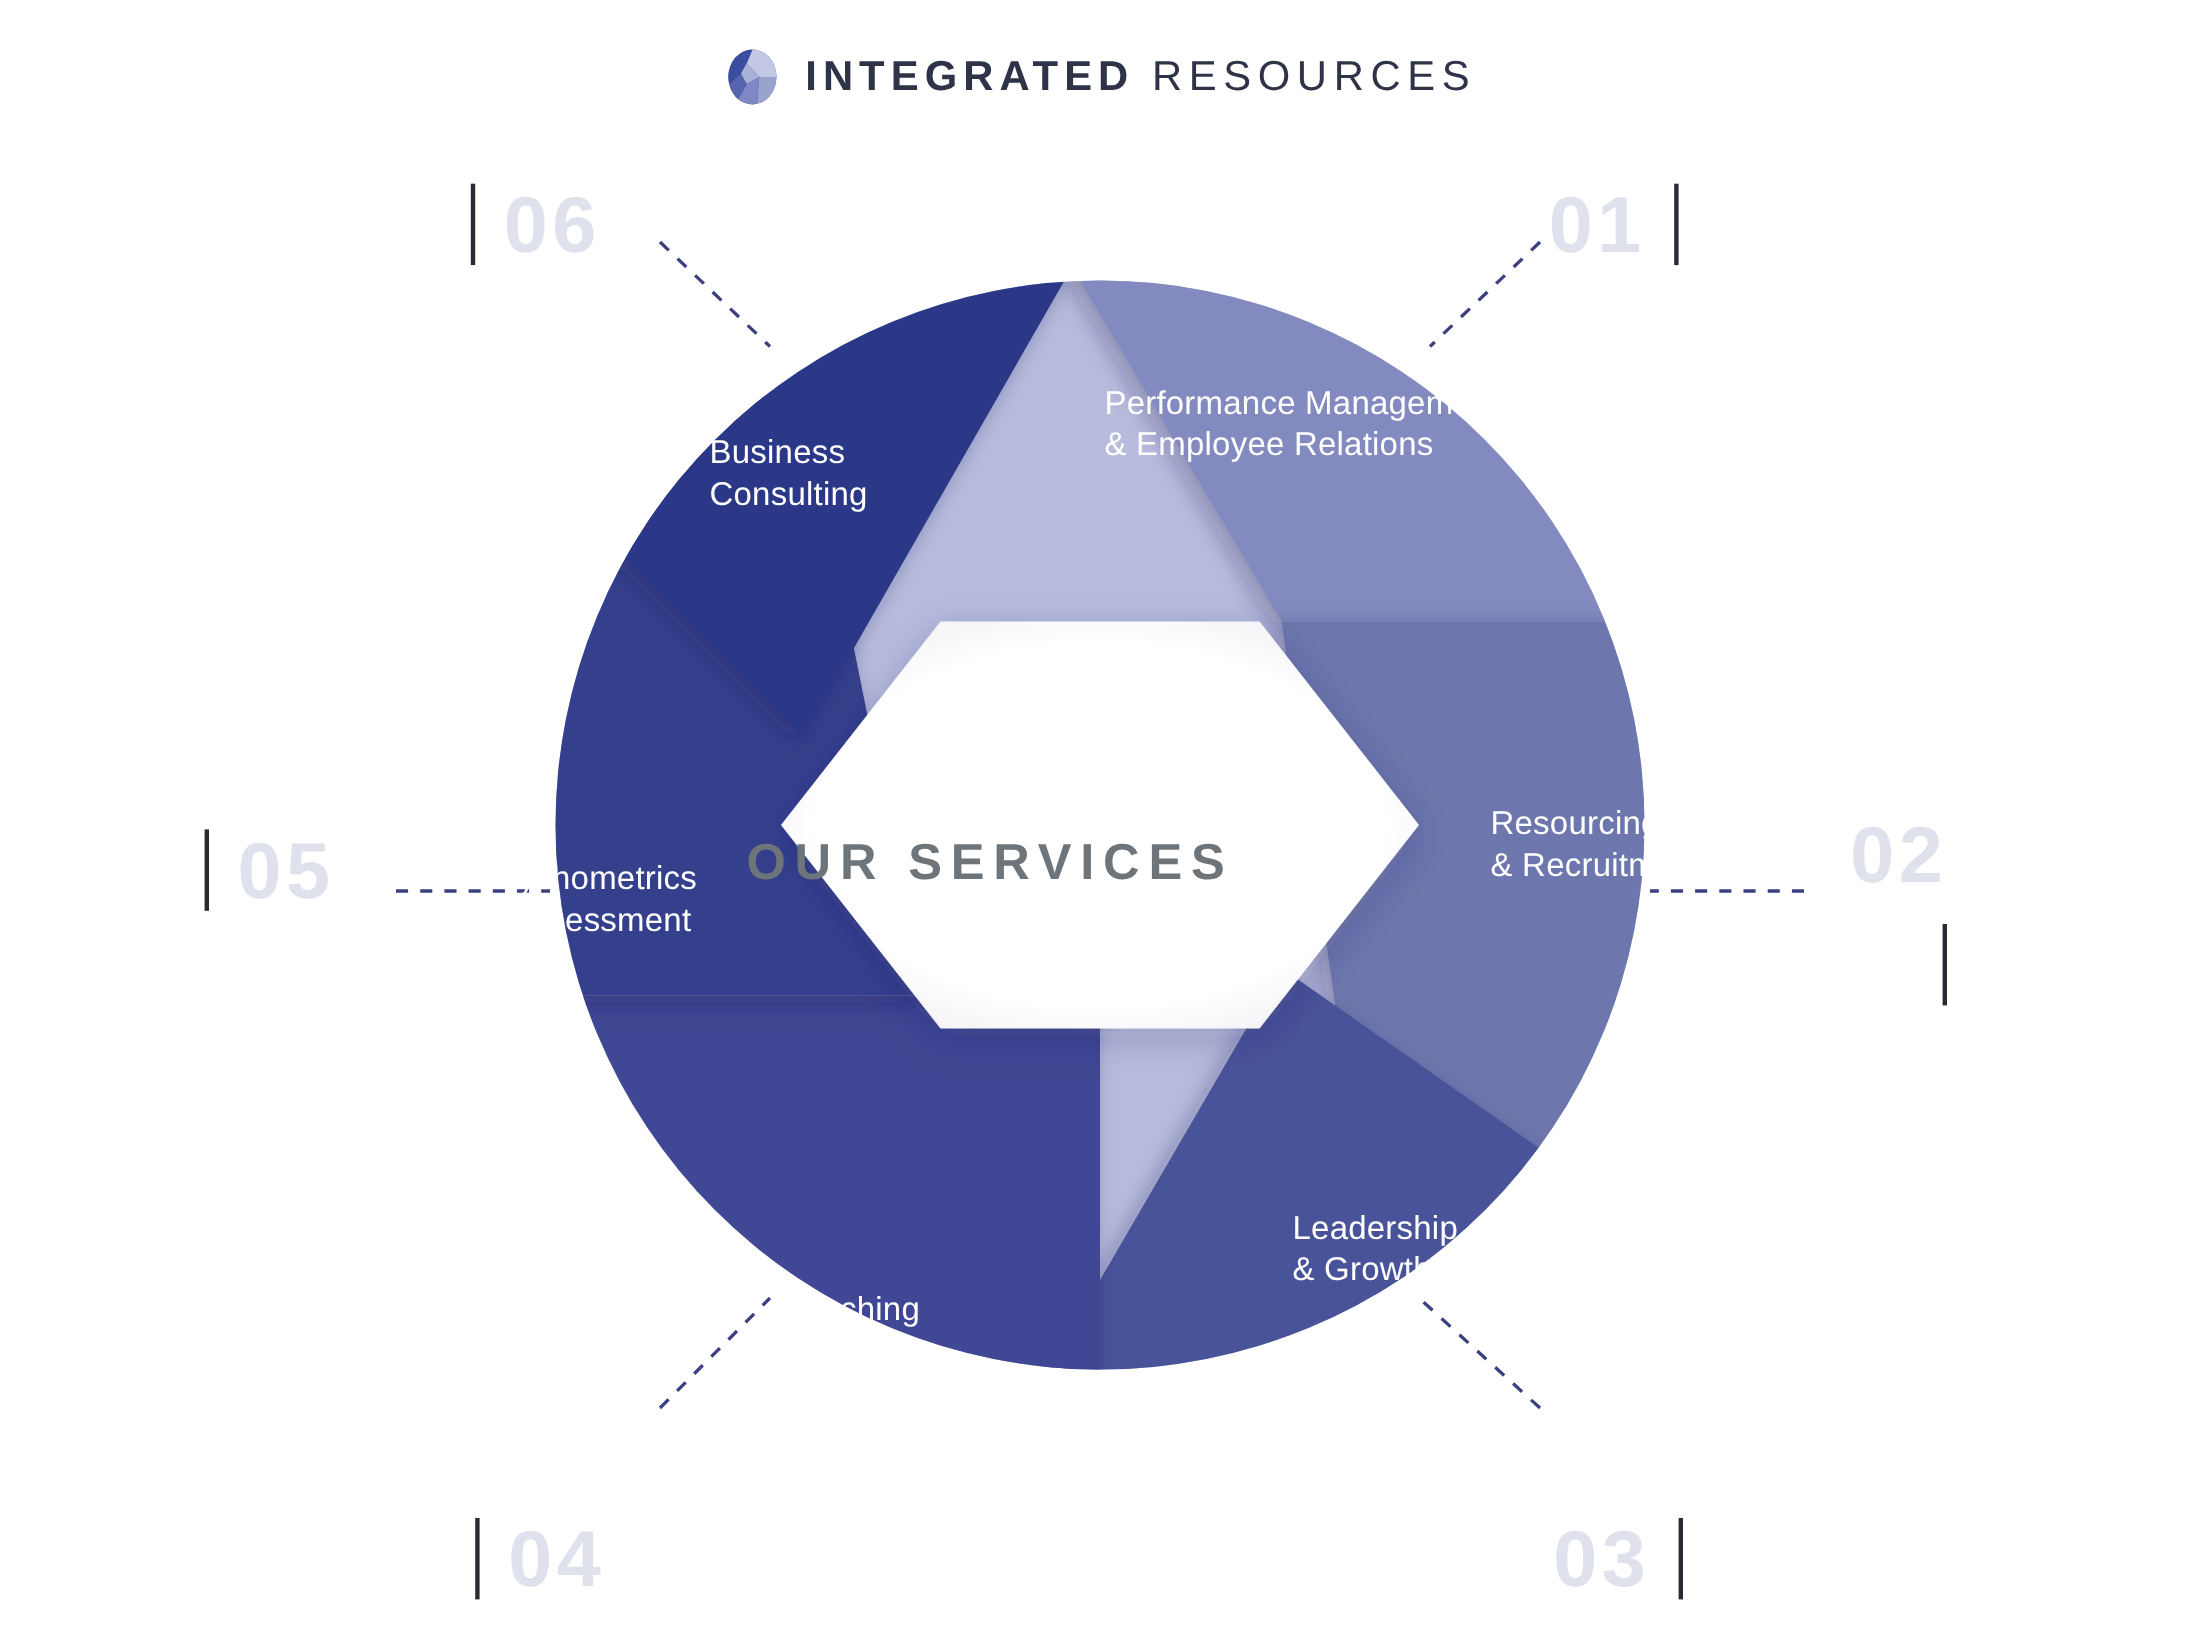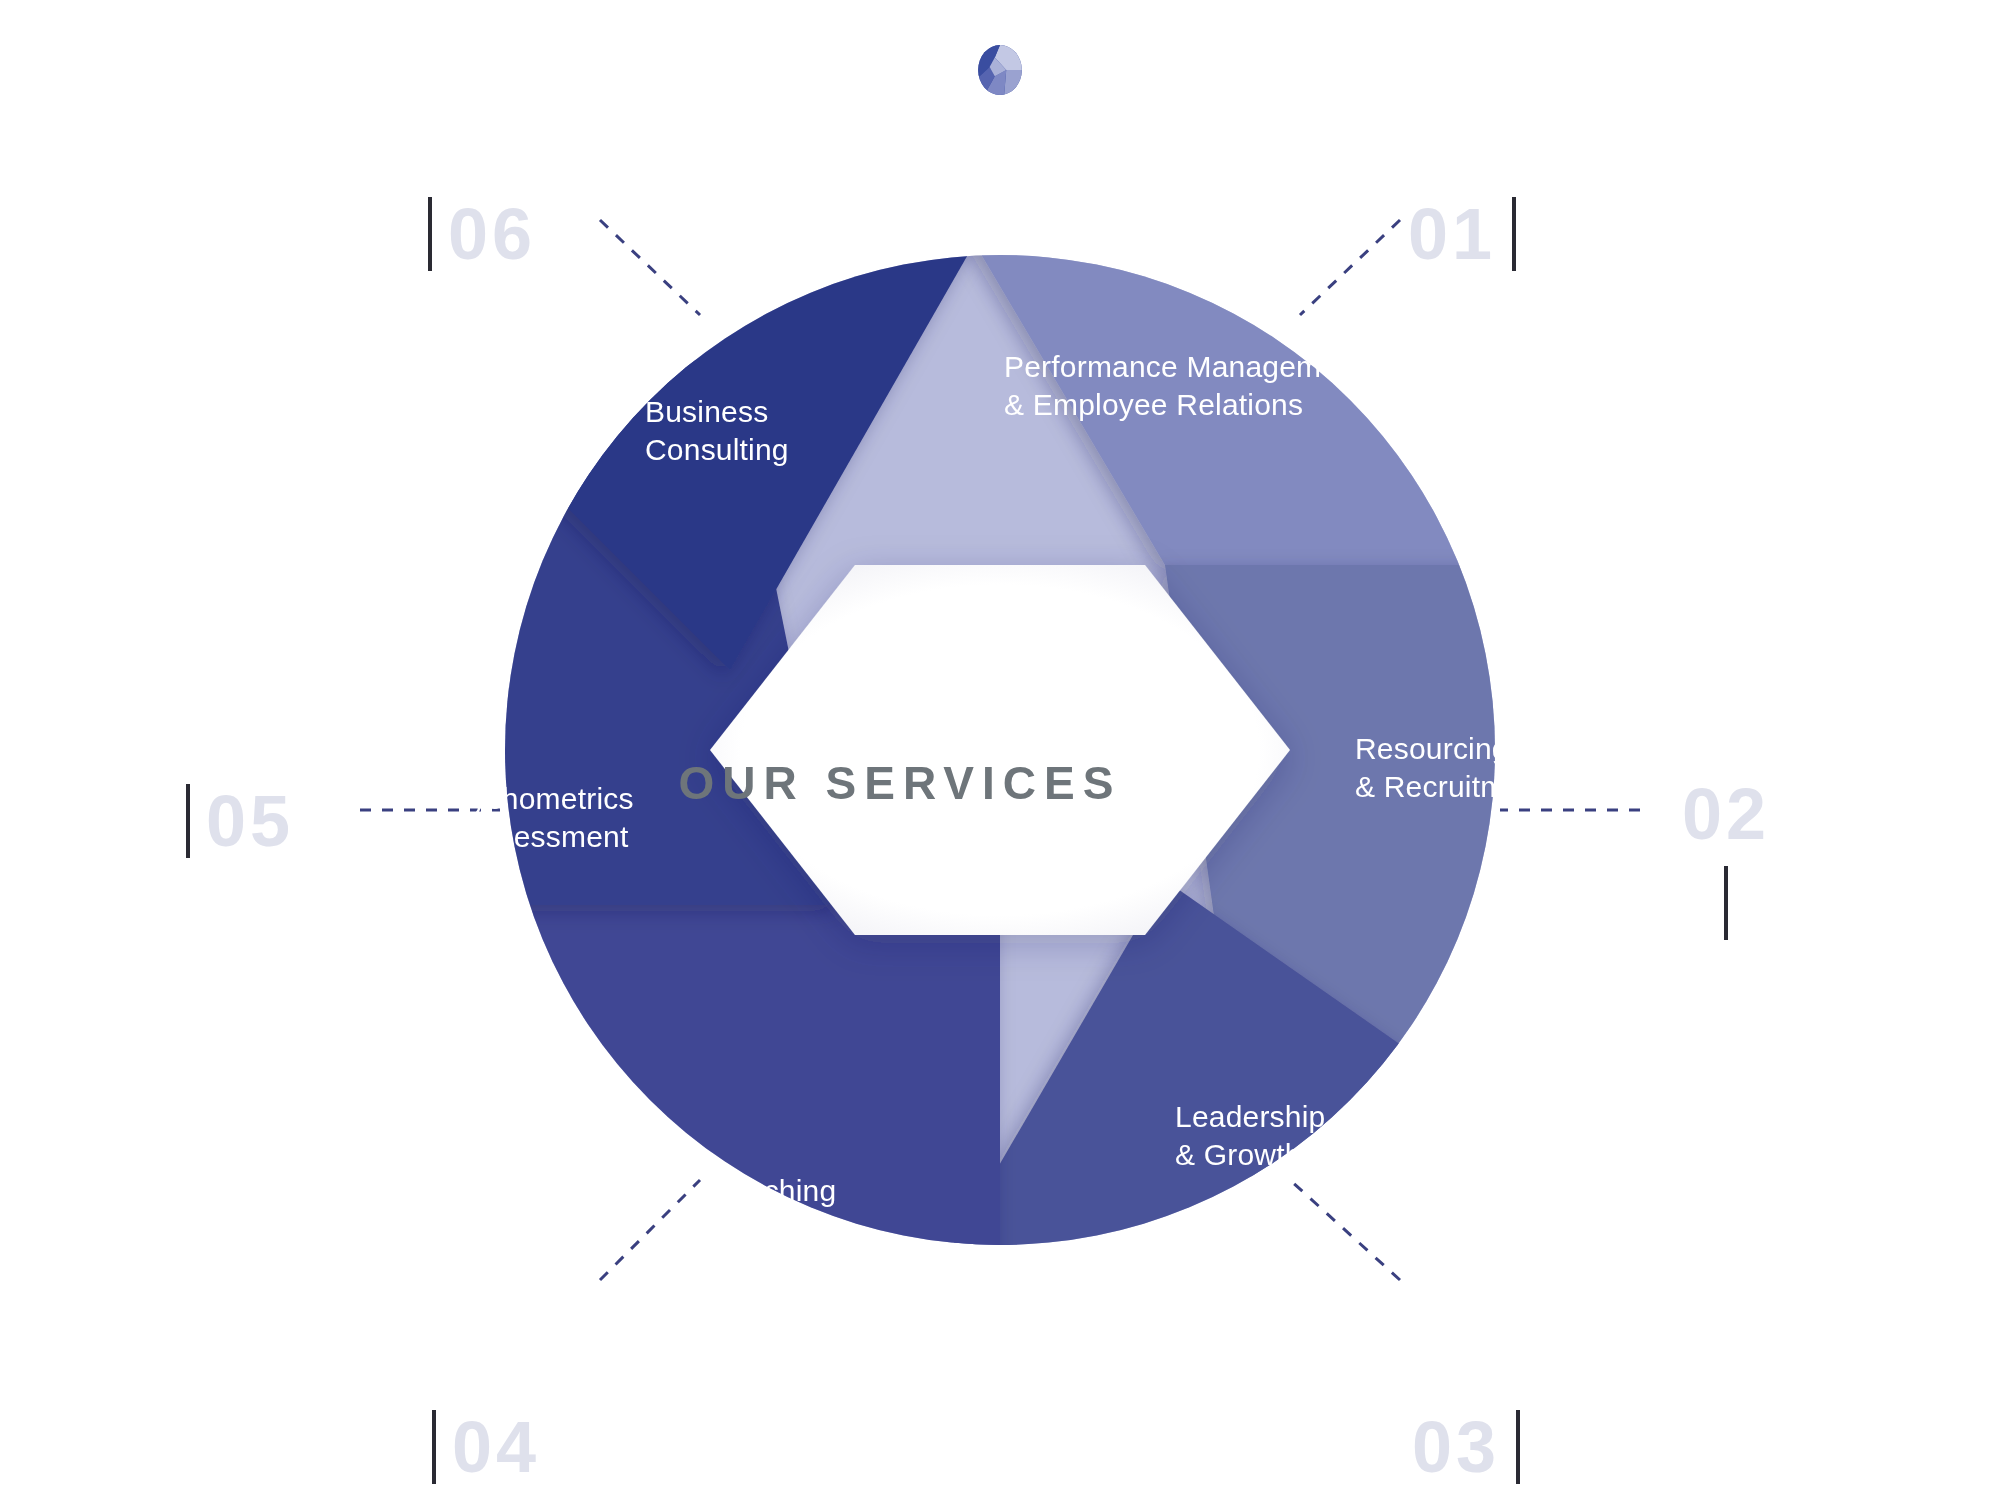--- a/index.html
+++ b/index.html
@@ -52,24 +52,23 @@
     left: 0;
     width: 2000px;
     height: 1383px;
     display: block;
   }
 
   
   .callout {
     position: absolute;
     display: flex;
-    align-items: center;
-    gap: 16px;
+    align-items: flex-end;
+    gap: 26px;
     height: 86px;
-    margin-top: 36px;
   }
   .callout .num {
     font-size: 72px;
     font-weight: 700;
     letter-spacing: 4px;
     color: #dfe1ec;
     line-height: 1;
     white-space: nowrap;
   }
   .callout .tick {
@@ -129,20 +128,23 @@
     <g clip-path="url(#logoClip)">
       <rect x="0" y="0" width="100" height="100" fill="#3a4da0"></rect>
       <polygon points="50,2 98,2 98,50 62,50 40,26" fill="#c3c8e4"></polygon>
       <polygon points="98,50 98,98 58,98 62,50" fill="#9aa2d0"></polygon>
       <polygon points="58,98 20,98 40,62 62,50" fill="#7e88c4"></polygon>
       <polygon points="20,98 2,70 30,44 40,62" fill="#5664b0"></polygon>
       <polygon points="2,70 2,2 50,2 40,26 30,44" fill="#3a4da0"></polygon>
       <polygon points="40,26 62,50 40,62 30,44" fill="#aab1d8"></polygon>
     </g>
   </svg>
+  <div id="brand-text">
+    <span class="strong">INTEGRATED</span><span>&nbsp;</span><span class="light">RESOURCES</span>
+  </div>
 </div>
 
 <svg id="diagram" viewBox="0 0 2000 1383">
   <defs>
     <clipPath id="discClip">
       <circle cx="1000" cy="640" r="495"></circle>
     </clipPath>
     <filter id="hexShadow" x="-40%" y="-40%" width="180%" height="180%">
       <feDropShadow dx="0" dy="8" stdDeviation="18" flood-color="#20245a" flood-opacity="0.22"></feDropShadow>
     </filter>

